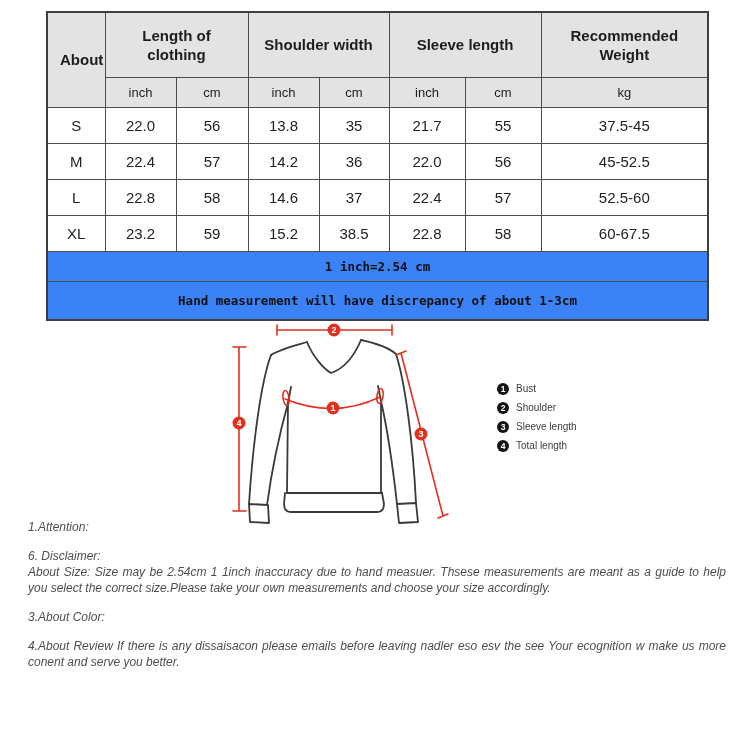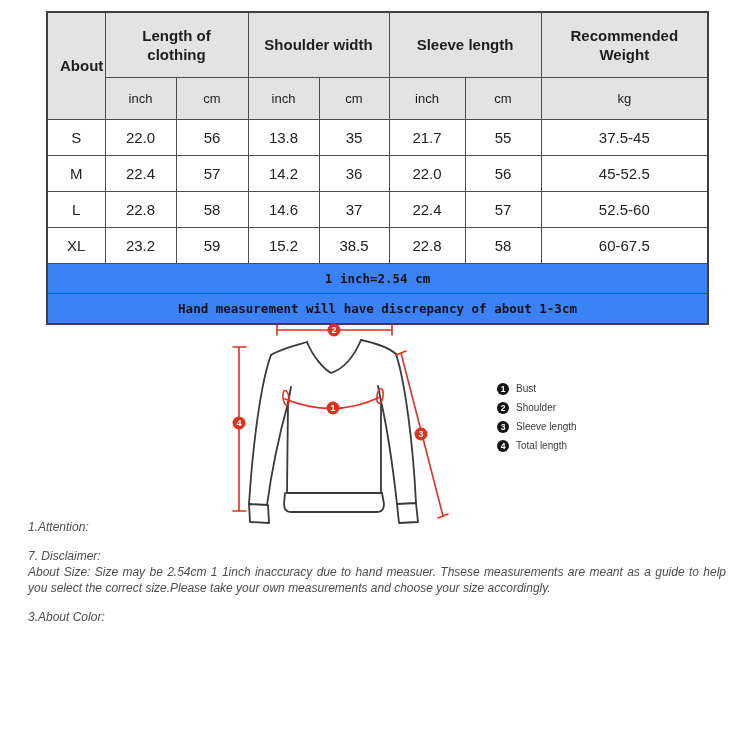--- a/index.html
+++ b/index.html
@@ -12,21 +12,21 @@
     position:absolute; left:46px; top:11px; width:661px;
     border-collapse:collapse; table-layout:fixed;
     border:2px solid #3f3f3f;
   }
   table.size-table td {
     border:1px solid #4d4d4d; text-align:center; vertical-align:middle;
     color:#1d1d1d; padding:0 12px;
   }
   tr.h1 td { height:65px; background:#e3e3e3; font-weight:bold; font-size:15px; line-height:19px; }
   td.size-head { background:#e3e3e3; font-weight:bold; font-size:15px; }
-  tr.h2 td { height:42px; background:#e3e3e3; font-size:13px; font-weight:normal; }
+  tr.h2 td { height:30px; background:#e3e3e3; font-size:13px; font-weight:normal; }
   tr.data td { height:36px; background:#fff; font-size:15px; color:#232323; }
   tr.data td.size-cell { font-size:15px; }
   tr.note-row td { height:30px; background:#3b82f6; font-family:"DejaVu Sans Mono","Liberation Mono",monospace;
                    font-weight:bold; font-size:12.5px; color:#111; }
 
   
   svg.garment { position:absolute; left:220px; top:315px; width:260px; height:215px; }
   .legend { position:absolute; left:497px; top:379px; }
   .legend-row { display:flex; align-items:center; height:19px; }
   .legend-num { width:12px; height:12px; border-radius:50%; background:#151515; color:#fff;
@@ -111,21 +111,21 @@
         <td>15.2</td>
         <td>38.5</td>
         <td>22.8</td>
         <td>58</td>
         <td>60-67.5</td>
       </tr>
       <tr class="note-row">
         <td colspan="8">1 inch=2.54 cm</td>
       </tr>
       <tr class="note-row">
-        <td colspan="8" style="height:31px">Hand measurement will have discrepancy of about 1-3cm</td>
+        <td colspan="8" style="height:39px">Hand measurement will have discrepancy of about 1-3cm</td>
       </tr>
     </tbody>
   </table>
 
   <svg class="garment" viewBox="220 315 260 215">
 
     <g stroke="#3a3a3a" stroke-width="1.8" fill="none" stroke-linecap="round" stroke-linejoin="round">
       <path d="M271,355 C261,382 253,442 249,504"></path>
       <path d="M249,504 L268,505 L269,523 L250,522 Z"></path>
       <path d="M267,505 C272,468 280,432 288,403"></path>
@@ -181,21 +181,25 @@
       <span class="legend-num">4</span>
       <span class="legend-label">Total length</span>
     </div>
   </div>
 
   <div class="sections">
     <div class="section">
       <div class="s-head">1.Attention:</div>
     </div>
     <div class="section">
-      <div class="s-head">7. Disclaimer:</div>
+      <div class="s-head">6. Disclaimer:</div>
       <div class="s-body">About Size: Size may be 2.54cm 1 1inch inaccuracy due to hand measuer. Thsese measurements are meant as a guide to help you select the correct size.Please take your own measurements and choose your size accordingly.</div>
     </div>
     <div class="section">
       <div class="s-head">3.About Color:</div>
     </div>
+    <div class="section">
+
+      <div class="s-body">4.About Review If there is any dissaisacon please emails before leaving nadler eso esv the see Your ecognition w make us more conent and serve you better.</div>
+    </div>
   </div>
 
 </div>
 
 </body></html>

